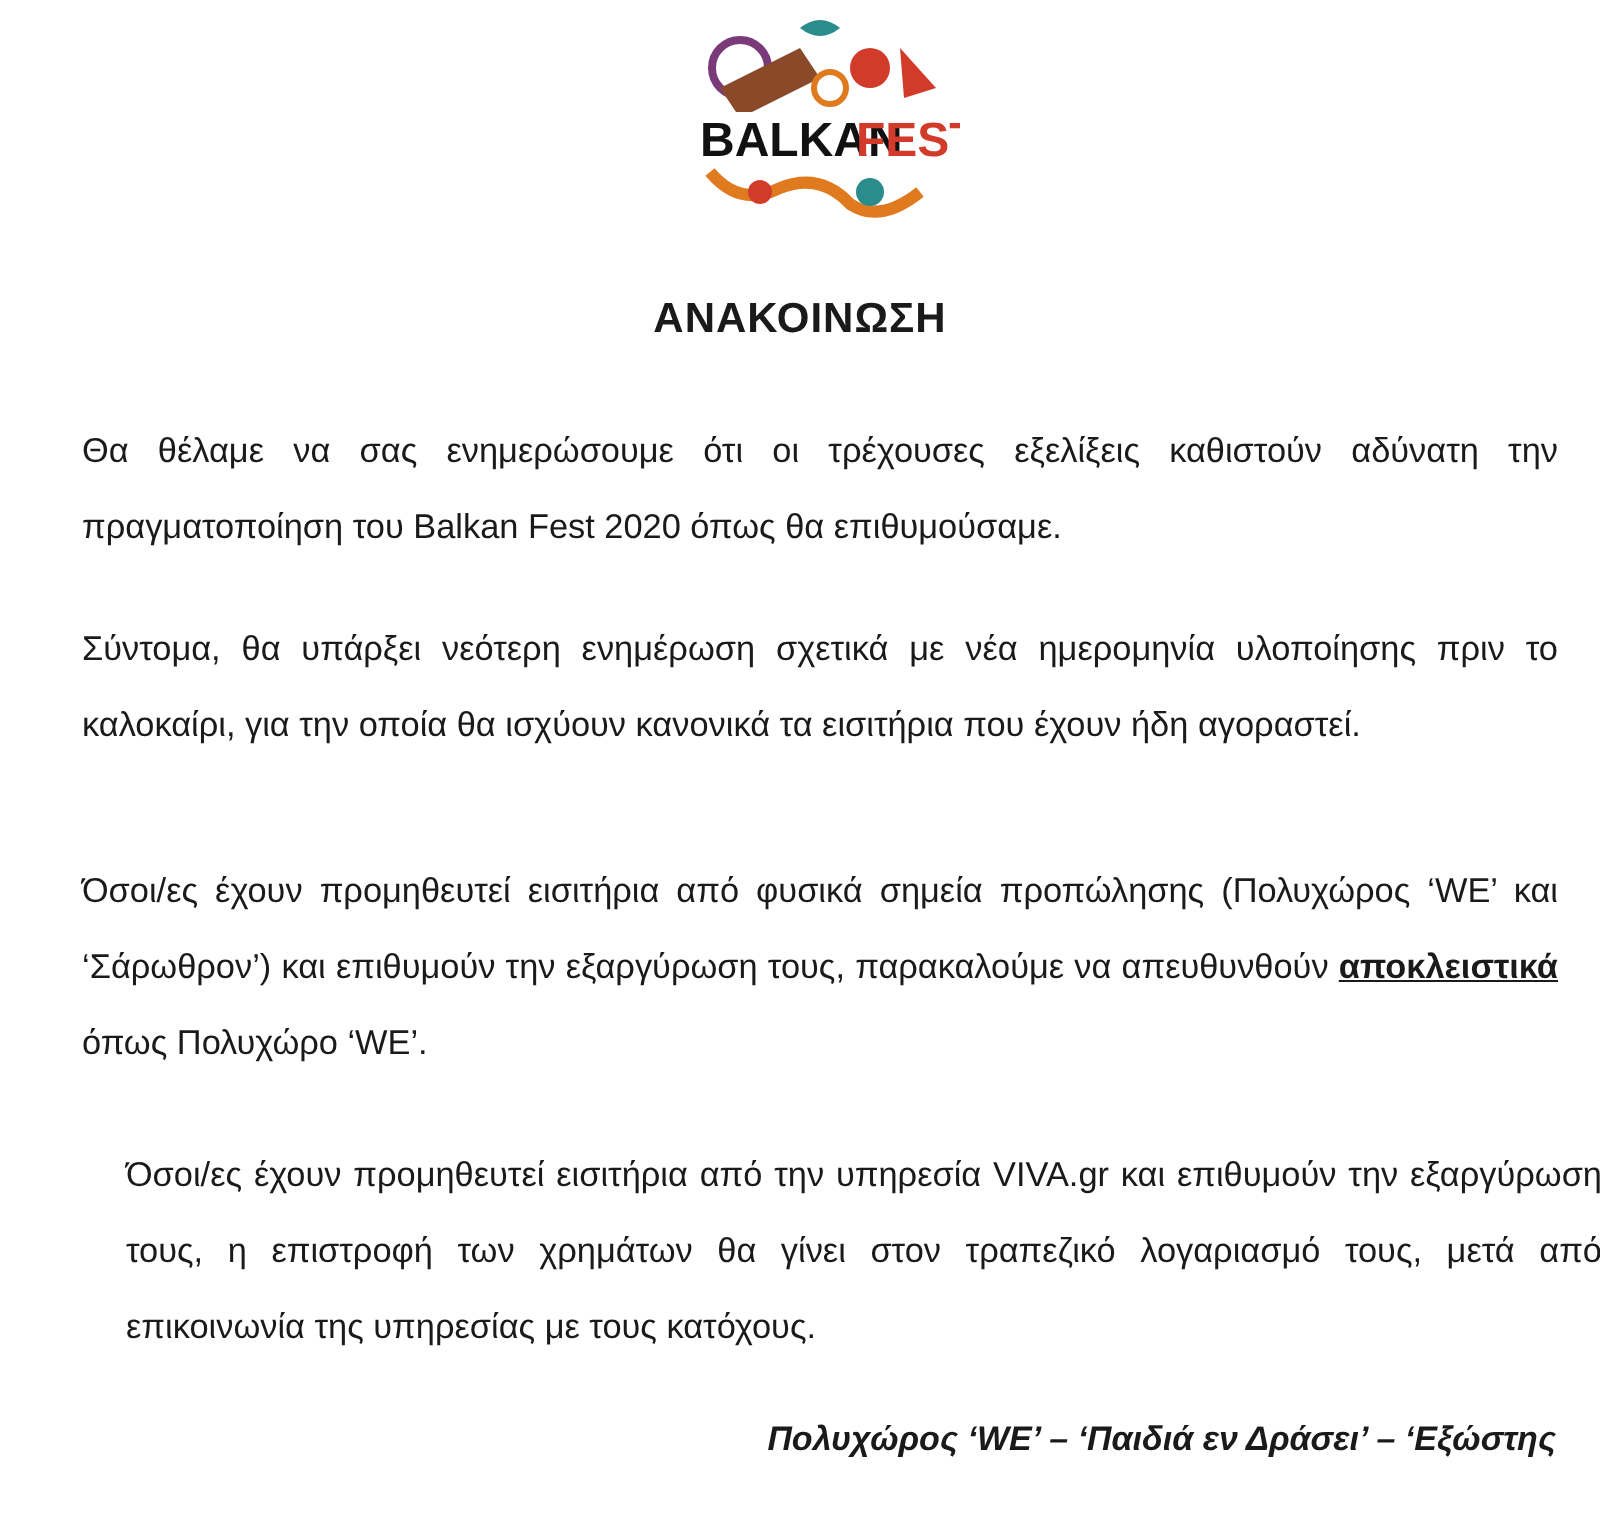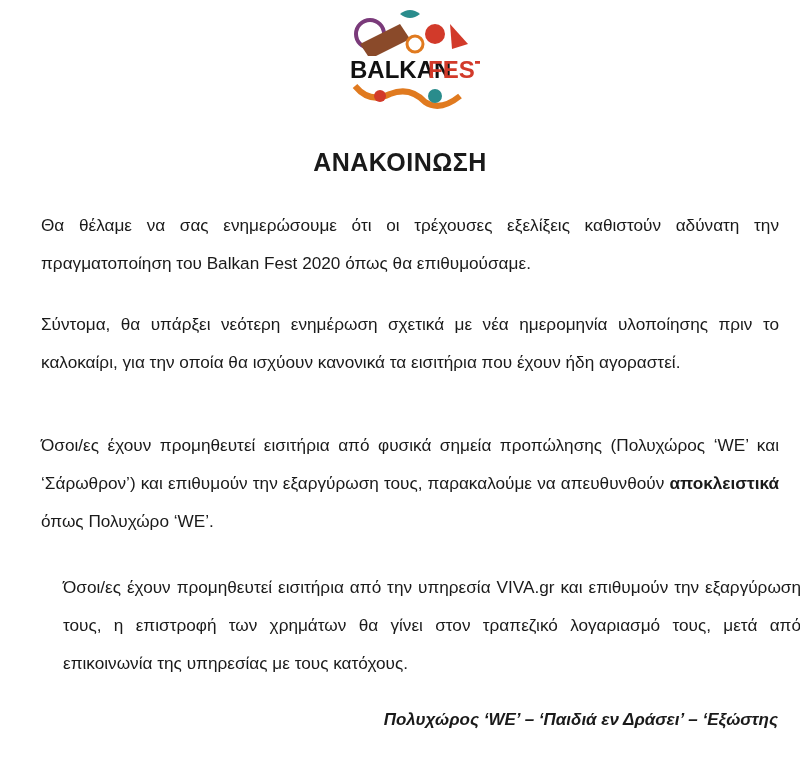--- a/index.html
+++ b/index.html
@@ -7,32 +7,32 @@
       width: 800px; height: 770px; background: #ffffff; overflow: hidden;
       font-family: "Liberation Sans", "DejaVu Sans", sans-serif; color: #1a1a1a;
       position: relative;
     }
     .logo {
       position: absolute; left: 340px; top: 4px; width: 140px; height: 106px; text-align: right;
     }
     .logo svg { width: 100%; height: 100%; }
     .title {
       position: absolute; top: 148px; left: 0; width: 800px; text-align: center;
-      font-weight: bold; font-size: 25px; letter-spacing: 0.5px;
+      font-weight: bold; font-size: 21px; letter-spacing: 0.5px;
     }
     .para {
       position: absolute; left: 41px; width: 738px; font-size: 17.2px; line-height: 38px;
       margin: 0;
     }
     .justify { text-align: justify; text-align-last: left; }
     .p1 { top: 206px; }
     .p2 { top: 305px; }
     .p3 { top: 426px; }
     .p4 { top: 568px; margin-left: 22px; }
-    .emph { font-weight: bold; }
+    .emph { font-weight: bold; text-decoration: underline; }
     .sign {
       position: absolute; right: 22px; top: 710px; font-weight: bold; font-size: 17px; font-style: italic;
     }
   </style>
 </head>
 <body>
 
 <div class="logo">
   <svg viewBox="0 0 140 106">
     <circle cx="30" cy="30" r="14" fill="none" stroke="#7a3a7a" stroke-width="4"></circle>

